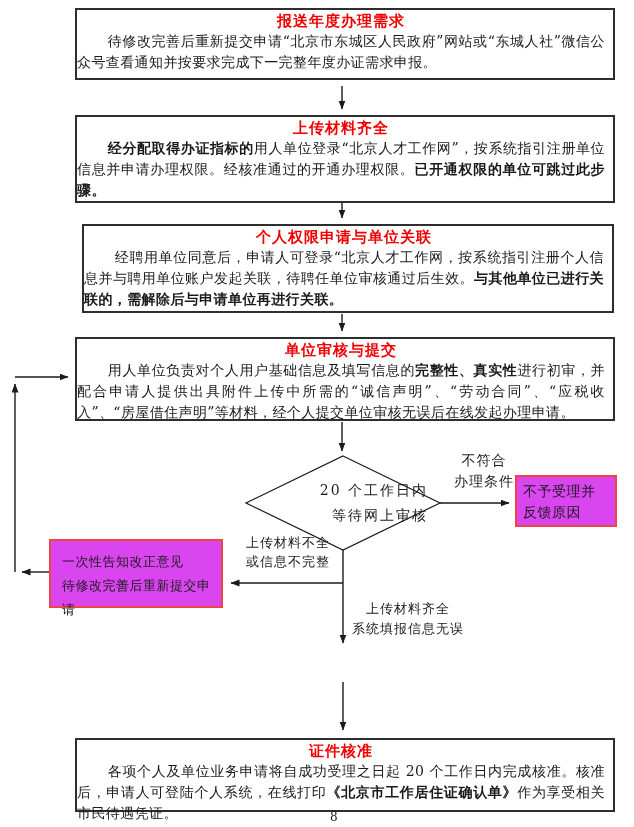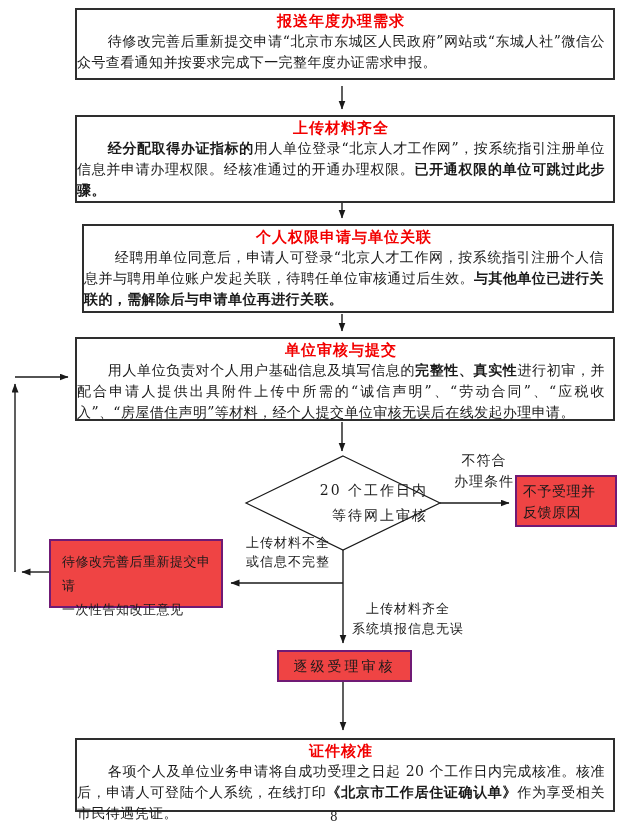--- a/index.html
+++ b/index.html
@@ -41,22 +41,22 @@
     z-index:3;
     font-size:13px;
     line-height:19px;
     letter-spacing:1px;
     background:transparent;
   }
   .label div{display:block;}
   .small-box{
     position:absolute;
     box-sizing:border-box;
-    border:2px solid #701a75;
-    background:#ef4444;
+    border:2px solid #ef4444;
+    background:#d946ef;
     z-index:2;
   }
   #decision-text{
     position:absolute;
     left:258px;top:478px;width:170px;
     text-align:right;
     font-size:14px;line-height:25px;letter-spacing:2px;
     z-index:3;
   }
   #reject-label{
@@ -158,32 +158,29 @@
   <div class="small-box" id="reject-box">
     <span>不予受理并反馈原因</span>
   </div>
 
   <div class="label" id="incomplete-label">
     <div>上传材料不全</div>
     <div>或信息不完整</div>
   </div>
 
   <div class="small-box" id="correction-box">
+    <div>一次性告知改正意见</div>
     <div>待修改完善后重新提交申请</div>
-    <div>一次性告知改正意见</div>
   </div>
 
   <div class="label" id="complete-label">
     <div>上传材料齐全</div>
     <div>系统填报信息无误</div>
   </div>
 
-  <div class="small-box" id="review-box">
-    <span>逐级受理审核</span>
-  </div>
 
   <div class="fbox" id="box5">
     <div class="title">证件核准</div>
     <div class="body"><span>各项个人及单位业务申请将自成功受理之日起 20 个工作日内完成核准。核准后，申请人可登陆个人系统，在线打印</span><span class="bd">《北京市工作居住证确认单》</span><span>作为享受相关市民待遇凭证。</span></div>
   </div>
 
   <div id="page-number">8</div>
 
 </div>
 

